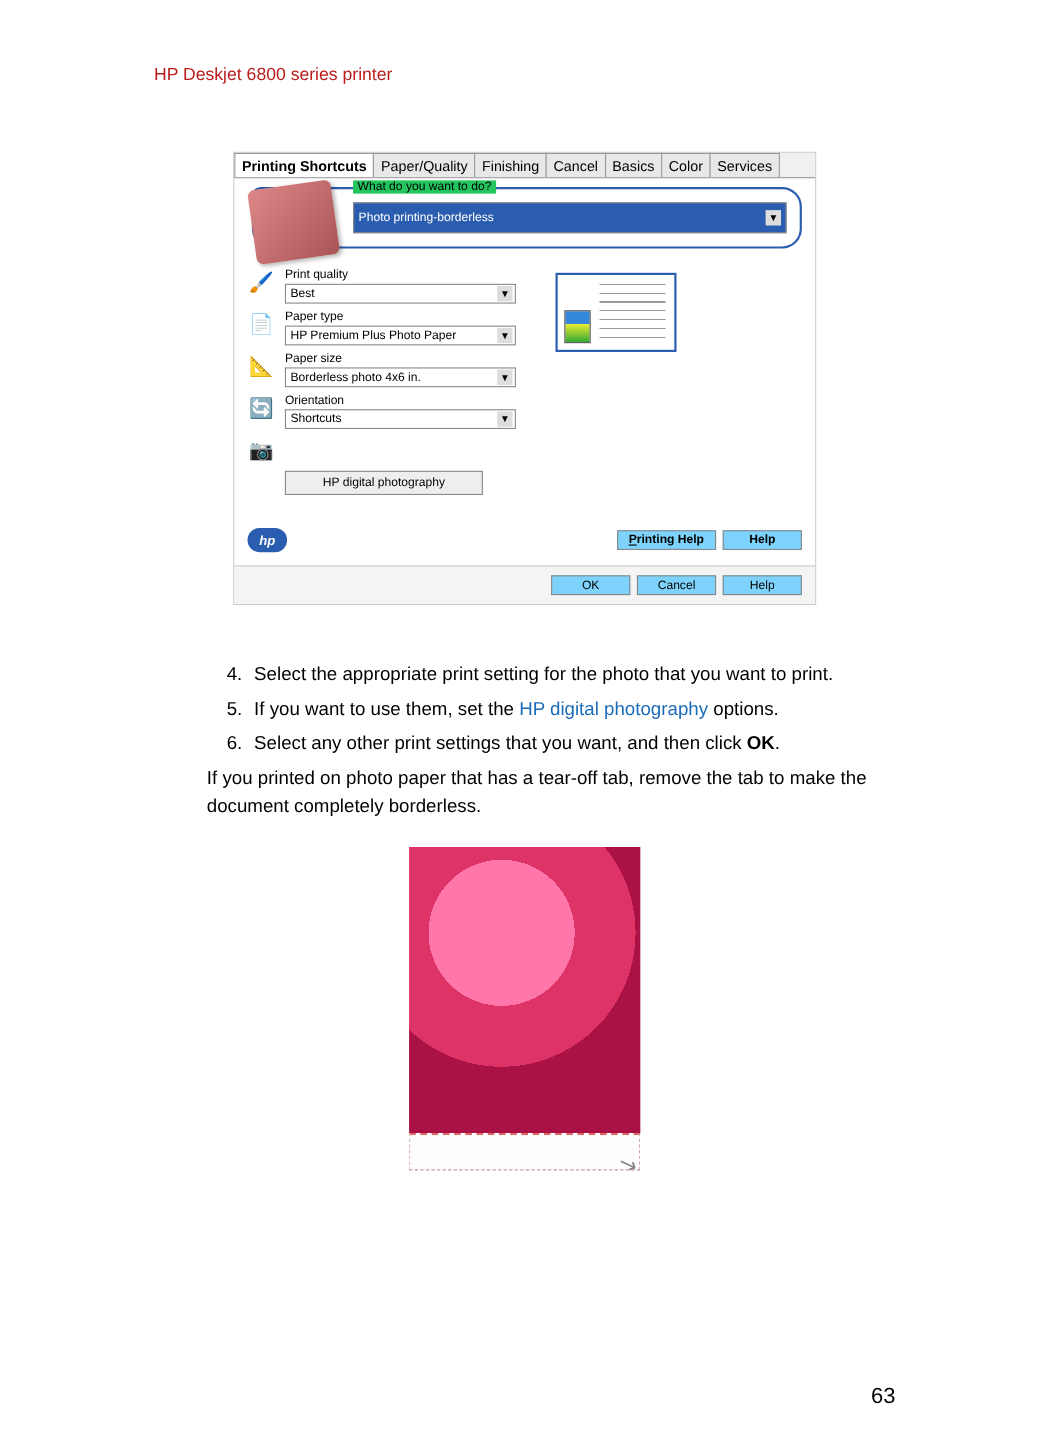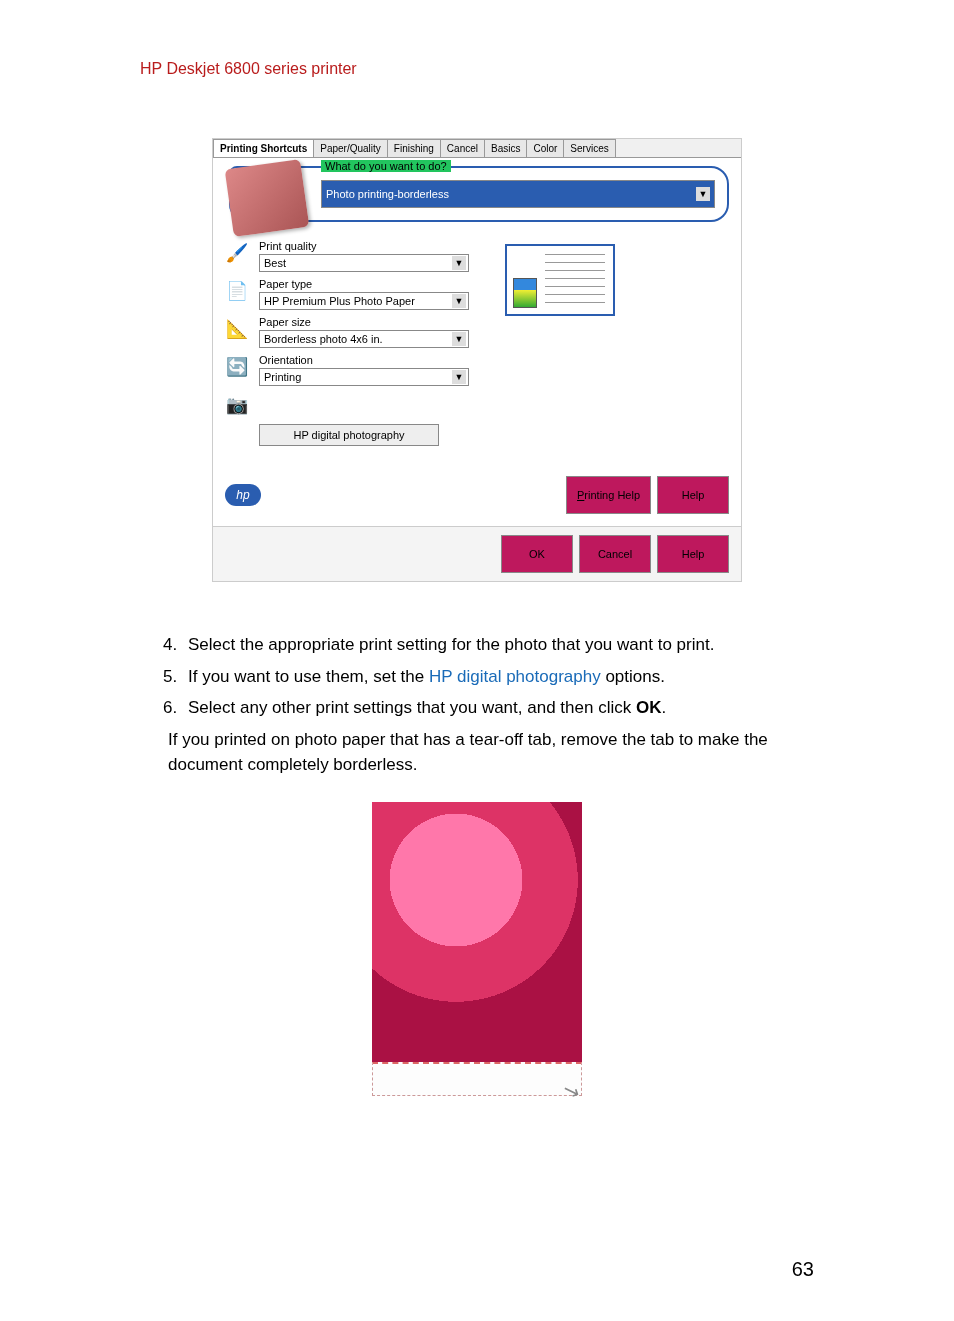--- a/index.html
+++ b/index.html
@@ -19,21 +19,21 @@
     .dialog-fig {
       width: 530px;
       margin: 0 auto 50px auto;
       background: #fff;
       border: 1px solid #ccc;
     }
     .tabs {
       display: flex;
       border-bottom: 1px solid #999;
       background: #f0f0f0;
-      font-size: 10px;
+      font-size: 13px;
     }
     .tab {
       padding: 3px 6px;
       border: 1px solid #999;
       border-bottom: none;
       margin-right: -1px;
       background: #e8e8e8;
       white-space: nowrap;
     }
     .tab.active { background: #fff; font-weight: bold; }
@@ -124,39 +124,39 @@
       background: repeating-linear-gradient(to bottom,#999 0 1px,transparent 1px 8px);
     }
     .hp-logo {
       width: 36px; height: 22px;
       background: #2a5db0;
       border-radius: 12px;
       color: #fff; font-style: italic; font-size: 12px;
       display: flex; align-items: center; justify-content: center;
     }
     .btn {
-      height: 38px; min-width: 72px;
-      border: 1px solid #888; background: #be185d;
+      height: 18px; min-width: 72px;
+      border: 1px solid #888; background: #7dd3fc;
       font-size: 11px;
       display: inline-flex; align-items: center; justify-content: center;
       padding: 0 10px;
     }
-    .bottom-in-tab { display: flex; justify-content: space-between; align-items: center; margin-top: 30px; }
+    .bottom-in-tab { display: flex; justify-content: space-between; align-items: center; margin-top: 30px; font-weight: bold; }
     .bottom-right { display: flex; gap: 6px; }
     .dialog-footer {
       display: flex; justify-content: flex-end; gap: 6px;
       padding: 8px 12px; border-top: 1px solid #ccc; background: #f4f4f4;
     }
     .instructions { font-size: 17px; line-height: 1.5; }
     .instructions ol { list-style-position: outside; padding-left: 42px; }
-    .instructions li { margin-bottom: 6px; padding-left: 6px; }
+    .instructions li { margin-bottom: 6px; padding-left: 6px; margin-left: 43px; }
     .instructions li::marker { font-size: 17px; }
     .link { color: #1a6bb8; }
     .bold { font-weight: bold; }
-    .para-indent { margin: 6px 0 0 28px; }
+    .para-indent { margin: 6px 0 0 48px; }
     .flower-fig {
       width: 210px;
       margin: 24px auto 0 auto;
     }
     .flower-top {
       width: 210px; height: 260px;
       background: radial-gradient(circle at 40% 30%, #f7a 0 30%, #d36 30% 55%, #a14 55% 100%), #c45;
     }
     .flower-tab {
       width: 210px; height: 34px;
@@ -233,21 +233,21 @@
               <span>Borderless photo 4x6 in.</span>
               <span class="dropdown-arrow">▼</span>
             </div>
           </div>
         </div>
         <div class="opt-row">
           <div class="opt-icon">🔄</div>
           <div class="opt-body">
             <div class="opt-label">Orientation</div>
             <div class="select-box">
-              <span>Printing</span>
+              <span>Shortcuts</span>
               <span class="dropdown-arrow">▼</span>
             </div>
           </div>
         </div>
         <div class="opt-row">
           <div class="opt-icon">📷</div>
           <div class="opt-body"></div>
         </div>
         <div class="btn-wide">HP digital photography</div>
       </div>

